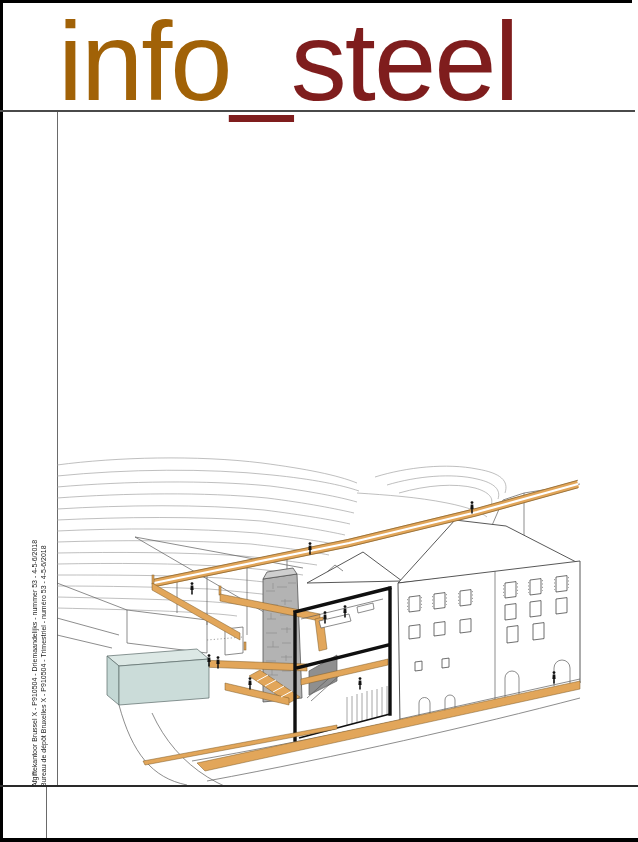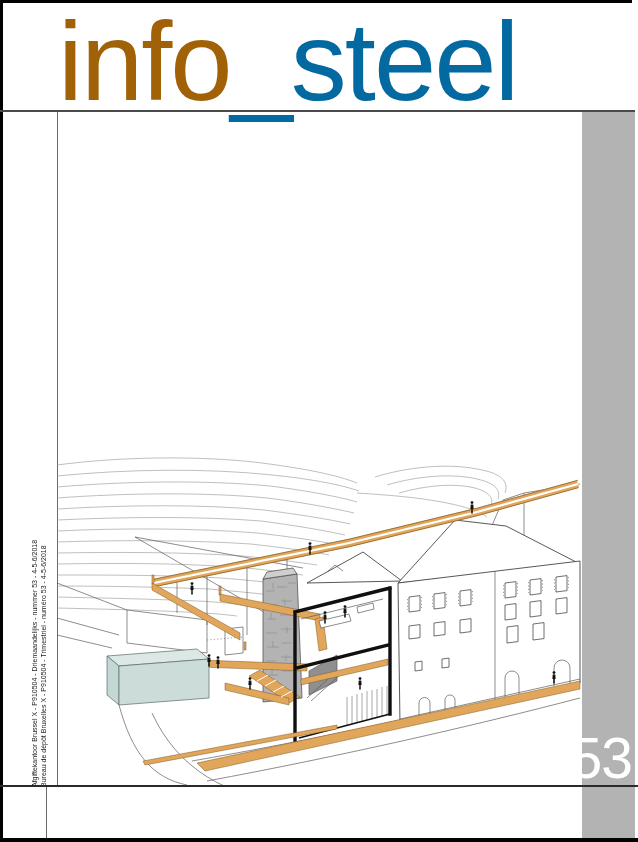--- a/index.html
+++ b/index.html
@@ -6,21 +6,21 @@
   #page{position:relative;width:638px;height:842px;background:#ffffff;overflow:hidden;
         font-family:"Liberation Sans",sans-serif;}
   
   .border-top{position:absolute;left:0;top:0;width:632px;height:3px;background:#000;}
   .border-left{position:absolute;left:0;top:0;width:3px;height:842px;background:#000;}
   .border-bottom{position:absolute;left:0;top:838px;width:638px;height:4px;background:#000;z-index:9;}
   
   .masthead{position:absolute;left:58px;top:6px;font-size:112px;line-height:1;font-weight:300;
             letter-spacing:-2px;white-space:nowrap;z-index:5;}
   .masthead .blk{color:#a16207;}
-  .masthead .accent{color:#0369a1;}
+  .masthead .accent{color:#7f1d1d;}
   .rule-top{position:absolute;left:0;top:110px;width:635px;height:2px;background:#4a4a4a;z-index:2;}
   
   .sidebar{position:absolute;left:582px;top:112px;width:53px;height:730px;background:#b3b3b3;z-index:1;}
   .issue-number{position:absolute;right:3px;top:618px;color:#ffffff;font-size:57px;line-height:1;
                 font-weight:300;letter-spacing:-1px;}
   .rule-bottom{position:absolute;left:0;top:785px;width:638px;height:2px;background:#2a2a2a;z-index:8;}
   .content-vline{position:absolute;left:57px;top:111px;width:1px;height:675px;background:#6a6a6a;}
   .footer-vline{position:absolute;left:46px;top:787px;width:1px;height:51px;background:#6a6a6a;}
   
   .spine{position:absolute;left:30px;top:787px;width:258px;transform:rotate(-90deg);
@@ -42,23 +42,20 @@
 
 <div id="page">
 
   <div class="border-top"></div>
   <div class="border-left"></div>
 
   <div class="masthead"><span class="blk">info</span><span class="accent">_steel</span></div>
 
   <div class="rule-top"></div>
 
-  <div class="sidebar">
-    <div class="issue-number">53</div>
-  </div>
 
   <div class="content-vline"></div>
   <div class="footer-vline"></div>
 
   <div class="spine">
     <div>Afgiftekantoor Brussel X - P910504 - Driemaandelijks - nummer 53 - 4-5-6/2018</div>
     <div>Bureau de dépôt Bruxelles X - P910504 - Trimestriel - numéro 53 - 4-5-6/2018</div>
   </div>
 
   <svg class="illustration" width="525" height="673" viewBox="0 0 525 673" xmlns="http://www.w3.org/2000/svg">

